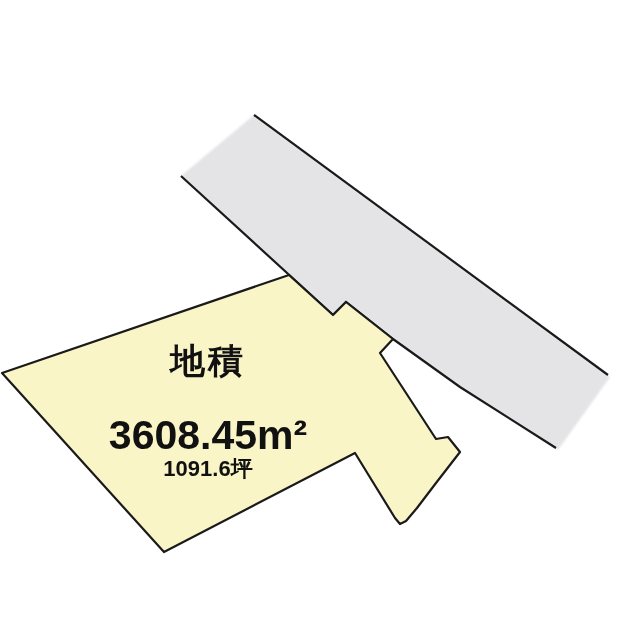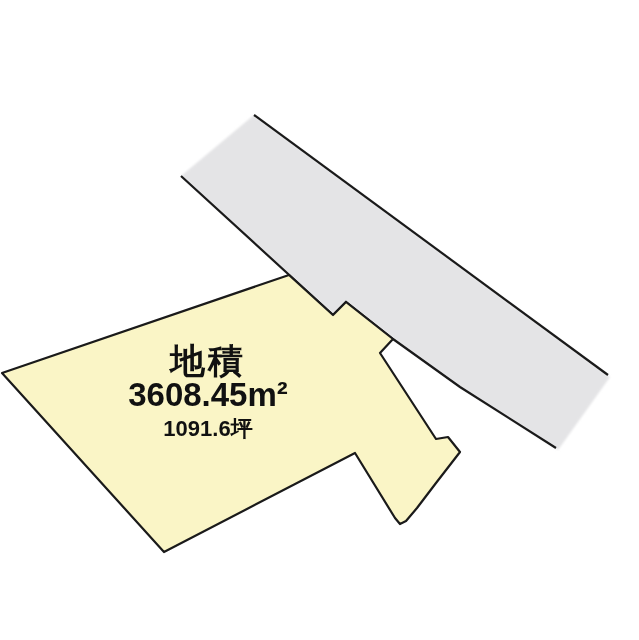--- a/index.html
+++ b/index.html
@@ -29,21 +29,22 @@
     color: #111111;
     font-weight: bold;
     white-space: nowrap;
     line-height: 34px;
   }
   .label-title {
     font-size: 35px;
     letter-spacing: 3px;
   }
   .label-area-m2 {
-    font-size: 33px;
+    font-size: 41px;
+    margin-top: 40px;
   }
   .label-area-tsubo {
     font-size: 22px;
   }
 </style>
 </head>
 <body>
 
 <div class="stage">
 

